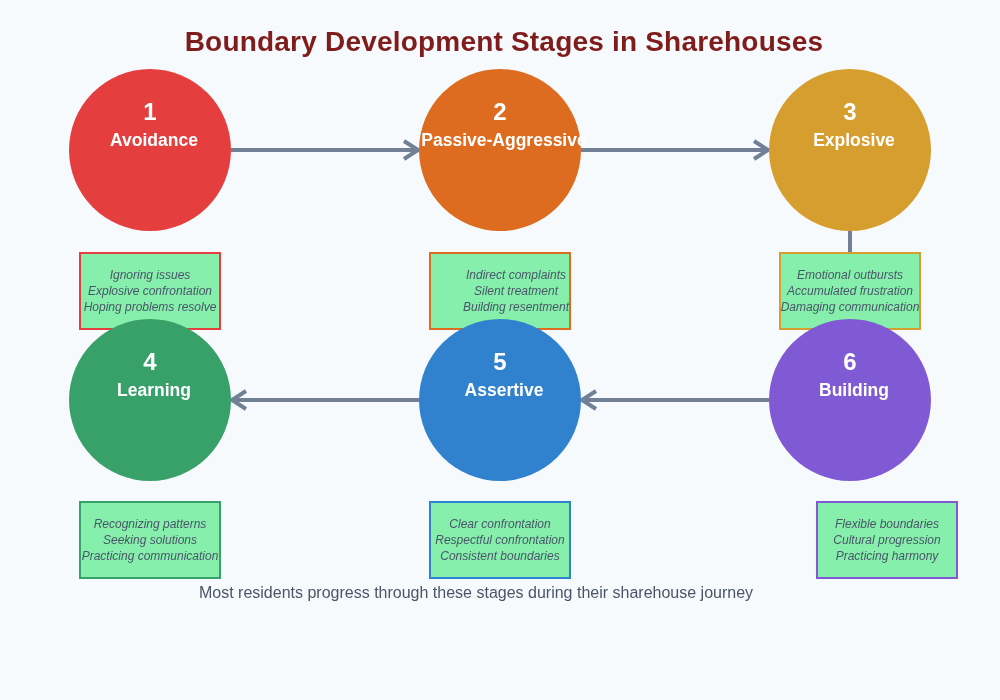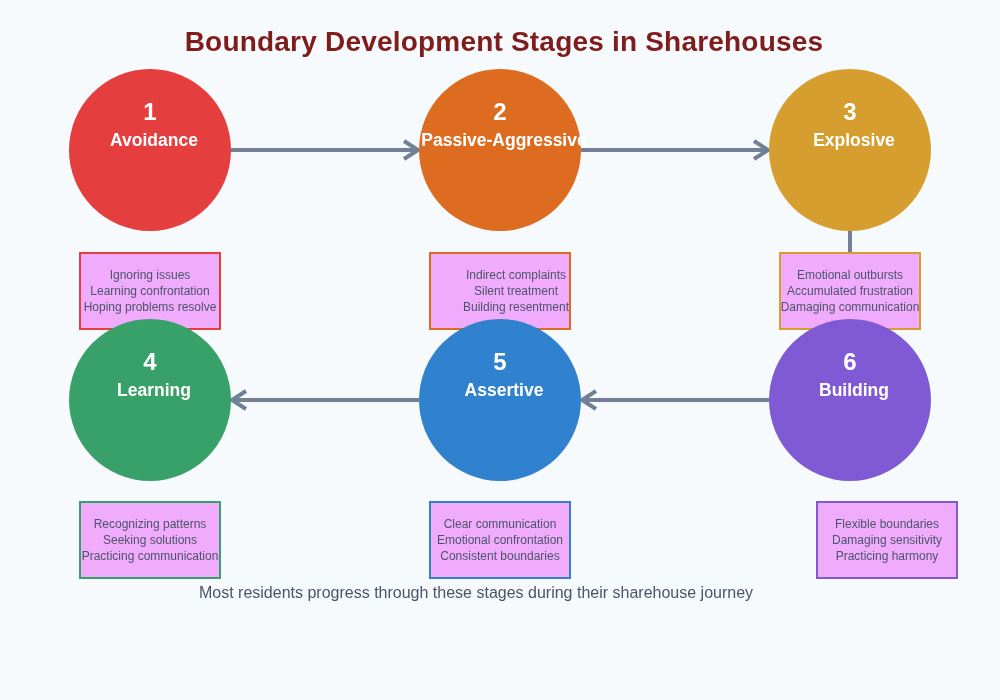--- a/index.html
+++ b/index.html
@@ -61,28 +61,29 @@
     font-size: 17.5px;
     font-weight: bold;
     line-height: 25px;
     white-space: nowrap;
     margin-left: 8px;
   }
   .points-box {
     position: absolute;
     width: 142px;
     height: 78px;
-    background: #f0abfc;
+    background: #86efac;
     border: 2px solid #888888;
     box-sizing: border-box;
     z-index: 2;
     display: flex;
     flex-direction: column;
     align-items: center;
     justify-content: center;
+    font-style: italic;
   }
   .point-line {
     font-size: 12px;
     line-height: 16px;
     color: #4a5568;
     white-space: nowrap;
     text-align: center;
   }
   .pos-c1 { left: 69px;  top: 69px; }
   .pos-c2 { left: 419px; top: 69px; }
@@ -166,44 +167,44 @@
     <div class="stage-number">5</div>
     <div class="stage-label">Assertive</div>
   </div>
   <div class="stage-circle pos-c6" style="background-color: rgb(128, 90, 213);">
     <div class="stage-number">6</div>
     <div class="stage-label">Building</div>
   </div>
 
   <div class="points-box pos-b1" style="border-color: rgb(229, 62, 62);">
     <div class="point-line">Ignoring issues</div>
-    <div class="point-line">Learning confrontation</div>
+    <div class="point-line">Explosive confrontation</div>
     <div class="point-line">Hoping problems resolve</div>
   </div>
   <div class="points-box pos-b2" style="border-color: rgb(221, 107, 32); padding-left: 32px;">
     <div class="point-line">Indirect complaints</div>
     <div class="point-line">Silent treatment</div>
     <div class="point-line">Building resentment</div>
   </div>
   <div class="points-box pos-b3" style="border-color: rgb(214, 158, 46);">
     <div class="point-line">Emotional outbursts</div>
     <div class="point-line">Accumulated frustration</div>
     <div class="point-line">Damaging communication</div>
   </div>
   <div class="points-box pos-b4" style="border-color: rgb(56, 161, 105);">
     <div class="point-line">Recognizing patterns</div>
     <div class="point-line">Seeking solutions</div>
     <div class="point-line">Practicing communication</div>
   </div>
   <div class="points-box pos-b5" style="border-color: rgb(49, 130, 206);">
-    <div class="point-line">Clear communication</div>
-    <div class="point-line">Emotional confrontation</div>
+    <div class="point-line">Clear confrontation</div>
+    <div class="point-line">Respectful confrontation</div>
     <div class="point-line">Consistent boundaries</div>
   </div>
   <div class="points-box pos-b6" style="border-color: rgb(128, 90, 213);">
     <div class="point-line">Flexible boundaries</div>
-    <div class="point-line">Damaging sensitivity</div>
+    <div class="point-line">Cultural progression</div>
     <div class="point-line">Practicing harmony</div>
   </div>
 
   <div class="caption">Most residents progress through these stages during their sharehouse journey</div>
 
 </div>
 
 </body></html>

